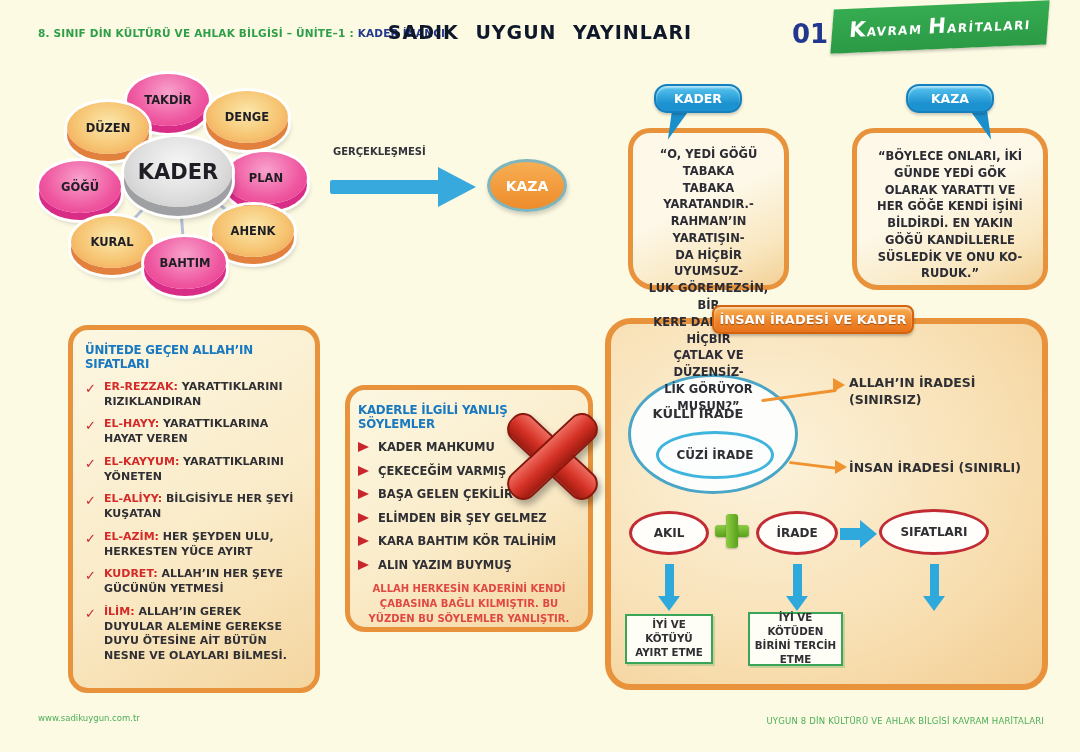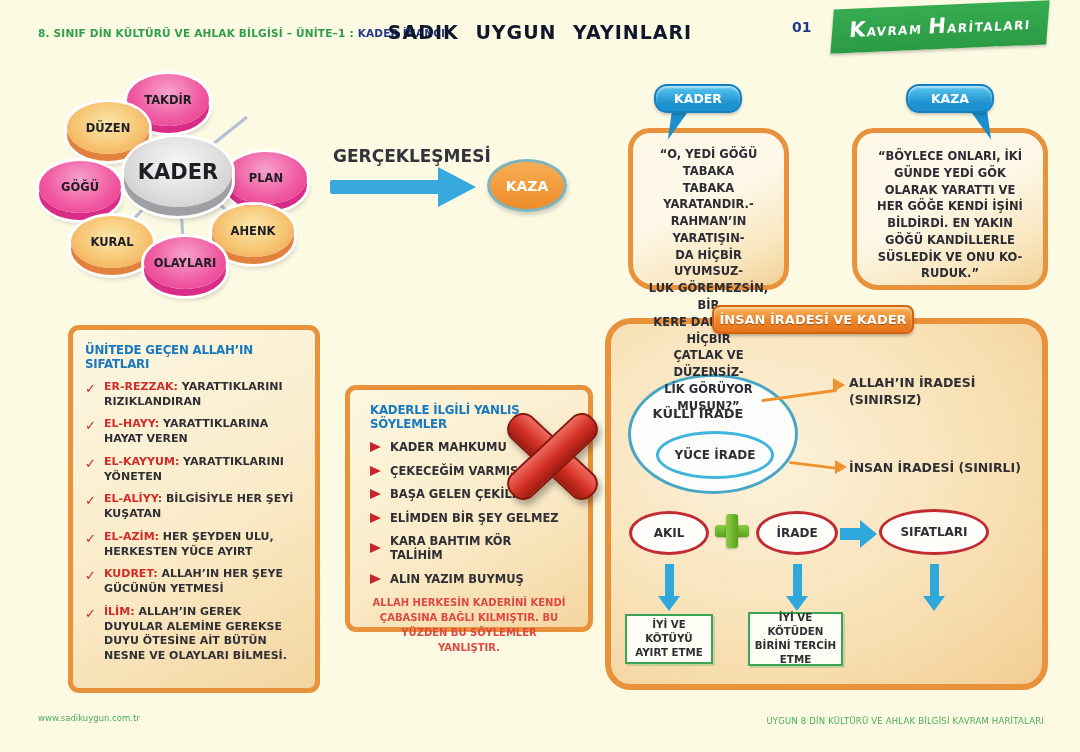--- a/index.html
+++ b/index.html
@@ -4,21 +4,21 @@
 <style>
   * { margin:0; padding:0; box-sizing:border-box; }
   body { background:#888; font-family:"DejaVu Sans", sans-serif; }
   .page { position:relative; width:1080px; height:752px; background:#FCFAE3; overflow:hidden; font-weight:bold; }
 
   
   .hdr-left { position:absolute; left:38px; top:27px; font-size:10.5px; color:#2E9E48; letter-spacing:.2px; }
   .hdr-left .unit { color:#22388F; }
   .hdr-center { position:absolute; left:300px; top:21px; width:480px; text-align:center;
     font-size:19px; color:#0f172a; letter-spacing:1px; word-spacing:9px; }
-  .hdr-num { position:absolute; left:792px; top:19px; font-size:14px; color:#22388F; }
+  .hdr-num { position:absolute; left:792px; top:19px; font-size:26px; color:#22388F; }
   .brand-badge { position:absolute; left:832px; top:5px; width:216px; height:44px;
     background:linear-gradient(180deg,#36AC51,#2B9A45); transform:rotate(-2.5deg) skewX(-7deg);
     display:flex; align-items:baseline; justify-content:center; color:#fff; letter-spacing:1.5px;
     box-shadow:0 2px 3px rgba(0,0,0,.2); padding-top:9px; }
   .brand-badge .big { font-size:21px; }
   .brand-badge .small { font-size:12px; }
 
   
   .map { position:absolute; left:40px; top:70px; width:292px; height:232px; }
   .map svg { position:absolute; left:0; top:0; z-index:0; }
@@ -26,21 +26,21 @@
     width:82px; height:52px; font-size:11.5px; color:#1E1E24; text-align:center; }
   .disc.pink { background:radial-gradient(ellipse at 50% 35%, #F8A2CC 0%, #EF57A0 60%, #E8368E 100%);
     box-shadow:0 7px 0 #D92C86, 0 0 0 3px #FFF, 0 7px 0 3px #FFF, 2px 11px 5px rgba(0,0,0,.18); }
   .disc.orange { background:radial-gradient(ellipse at 50% 42%, #FBE8AC 0%, #F6C370 58%, #EF9A52 100%);
     box-shadow:0 7px 0 #E2813E, 0 0 0 3px #FFF, 0 7px 0 3px #FFF, 2px 11px 5px rgba(0,0,0,.18); }
   .disc.gray { width:108px; height:70px; font-size:21px;
     background:radial-gradient(ellipse at 50% 38%, #F6F6F6 0%, #DEDEDE 55%, #C4C4C6 100%);
     box-shadow:0 9px 0 #9FA0A4, 0 0 0 3px #FFF, 0 9px 0 3px #FFF, 3px 13px 6px rgba(0,0,0,.2); }
 
   
-  .process-label { position:absolute; left:333px; top:146px; font-size:17px; color:#33333B; }
+  .process-label { position:absolute; left:333px; top:146px; font-size:10px; color:#33333B; }
   .big-arrow { position:absolute; left:330px; top:167px; width:148px; height:40px; }
   .big-arrow .body { position:absolute; left:0; top:13px; width:110px; height:14px; background:#38A9DD; border-radius:2px; }
   .big-arrow .head { position:absolute; left:108px; top:0; width:0; height:0;
     border-left:38px solid #38A9DD; border-top:20px solid transparent; border-bottom:20px solid transparent; }
   .kaza-ellipse { position:absolute; left:487px; top:159px; width:80px; height:53px; border-radius:50%;
     background:linear-gradient(180deg,#F7AE53,#EE8C2B); border:3px solid #7FB6BE; color:#fff;
     display:flex; align-items:center; justify-content:center; font-size:14px; box-shadow:1px 3px 4px rgba(0,0,0,.18); }
 
   
   .bubble { position:absolute; top:84px; }
@@ -53,30 +53,30 @@
     background:linear-gradient(155deg,#FDF8E8 45%,#F9E7C0 78%,#F2D096 100%);
     padding:13px 6px; text-align:center; white-space:pre-line; font-size:11.5px; line-height:1.46; color:#2C2C34; }
   .bubble.b1 { left:628px; } .bubble.b1 .tab { left:26px; }
   .bubble.b1 .tail { left:42px; top:25px; border-right:17px solid transparent; transform:rotate(8deg); }
   .bubble.b1 .qbox { width:161px; height:162px; }
   .bubble.b2 { left:852px; } .bubble.b2 .tab { left:54px; }
   .bubble.b2 .tail { left:120px; top:25px; border-left:17px solid transparent; transform:rotate(-8deg); }
   .bubble.b2 .qbox { width:196px; height:162px; padding-top:15px; }
 
   
-  .obox { position:absolute; border:5px solid #E8923C; border-radius:11px;
+  .obox { position:absolute; border:5px solid #E8923C; border-radius:20px;
     background:linear-gradient(150deg,#FCF7E2 0%,#FAEBC8 55%,#F4D59F 100%); }
   .obox .title { color:#1879C0; font-size:11.8px; margin-bottom:9px; letter-spacing:-0.2px; }
 
   .attr-box { left:68px; top:325px; width:252px; height:368px; padding:13px 12px; }
   .attr-item { display:flex; margin-bottom:8px; font-size:11px; line-height:1.34; }
   .attr-item .chk { color:#C9252B; width:19px; flex:none; font-size:13px; }
   .attr-item .term { color:#D42B28;margin-top:9px; } .attr-item .def { color:#2F2F34; }
 
-  .mis-box { left:345px; top:385px; width:248px; height:247px; padding:13px 20px; }
+  .mis-box { left:345px; top:385px; width:248px; height:247px; padding:13px 8px; }
   .mis-item { display:flex; align-items:center; margin-bottom:9.5px; font-size:11.5px; color:#2F2F34; }
   .mis-item .bullet { flex:none; width:0; height:0; margin-right:9px;
     border-left:11px solid #C9252B; border-top:5px solid transparent; border-bottom:5px solid transparent; }
   .mis-conclusion { margin-top:4px; color:#E04842; font-size:10px; line-height:1.5; text-align:center; white-space:pre-line; }
   .red-x { position:absolute; left:500px; top:408px; width:105px; height:97px; z-index:6;
     filter:drop-shadow(3px 5px 3px rgba(0,0,0,.3)); }
   .red-x .bar { position:absolute; left:-3px; top:33px; width:111px; height:31px; border-radius:14px;
     background:linear-gradient(180deg,#EE6A5E 0%,#D63226 52%,#9E1B10 100%); border:2px solid #8A170D; }
   .red-x .bar.a { transform:rotate(43deg); } .red-x .bar.b { transform:rotate(-43deg); }
 
@@ -146,26 +146,27 @@
           <line x1="138" y1="102" x2="207" y2="47"></line>
         <line x1="138" y1="102" x2="58" y2="58"></line>
           <line x1="138" y1="102" x2="226" y2="108"></line>
         <line x1="138" y1="102" x2="40" y2="117"></line>
           <line x1="138" y1="102" x2="213" y2="161"></line>
         <line x1="138" y1="102" x2="72" y2="172"></line>
           <line x1="138" y1="102" x2="145" y2="193"></line>
       </g>
     </svg>
     <div class="disc pink" style="left:87px;top:4px">TAKDİR</div>
+    <div class="disc orange" style="left:166px;top:21px">DENGE</div>
     <div class="disc orange" style="left:27px;top:32px">DÜZEN</div>
     <div class="disc pink" style="left:185px;top:82px">PLAN</div>
     <div class="disc pink" style="left:-1px;top:91px">GÖĞÜ</div>
     <div class="disc orange" style="left:172px;top:135px">AHENK</div>
     <div class="disc orange" style="left:31px;top:146px">KURAL</div>
-    <div class="disc pink" style="left:104px;top:167px">OLAYLARI</div>
+    <div class="disc pink" style="left:104px;top:167px">BAHTIM</div>
     <div class="disc gray" style="left:84px;top:67px">KADER</div>
   </div>
 
   <div class="process-label">GERÇEKLEŞMESİ</div>
   <div class="big-arrow">
     <div class="body"></div>
     <div class="head"></div>
   </div>
   <div class="kaza-ellipse">KAZA</div>
 
@@ -258,21 +259,21 @@
   </div>
   <div class="red-x">
     <div class="bar a"></div>
     <div class="bar b"></div>
   </div>
 
   <div class="will-title">İNSAN İRADESİ VE KADER</div>
   <div class="obox will-box">
     <div class="outer-ell"></div>
     <div class="outer-ell-label">KÜLLİ İRADE</div>
-    <div class="inner-ell">YÜCE İRADE</div>
+    <div class="inner-ell">CÜZİ İRADE</div>
 
     <div class="oline" style="left:150px;top:70px;width:76px;transform:rotate(-8deg)"></div>
     <div class="ohead" style="left:222px;top:54px"></div>
     <div class="will-label" style="left:238px;top:51px">ALLAH’IN İRADESİ
 (SINIRSIZ)</div>
 
     <div class="oline" style="left:178px;top:140px;width:50px;transform:rotate(7deg)"></div>
     <div class="ohead" style="left:224px;top:136px"></div>
     <div class="will-label" style="left:238px;top:136px">İNSAN İRADESİ (SINIRLI)</div>
 

